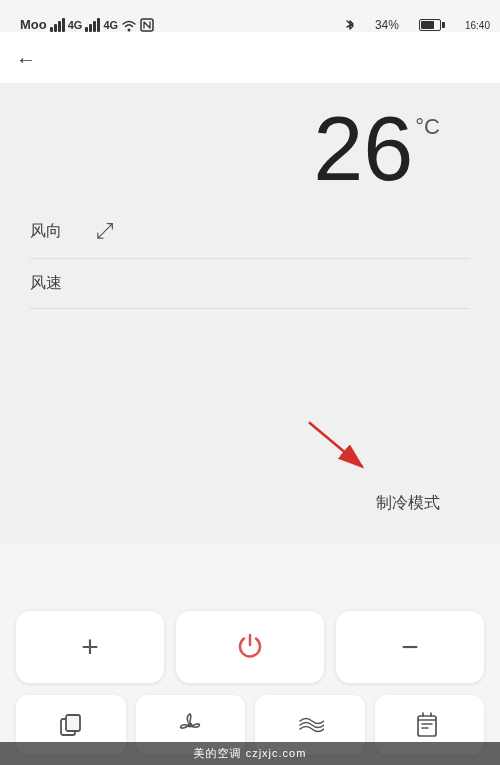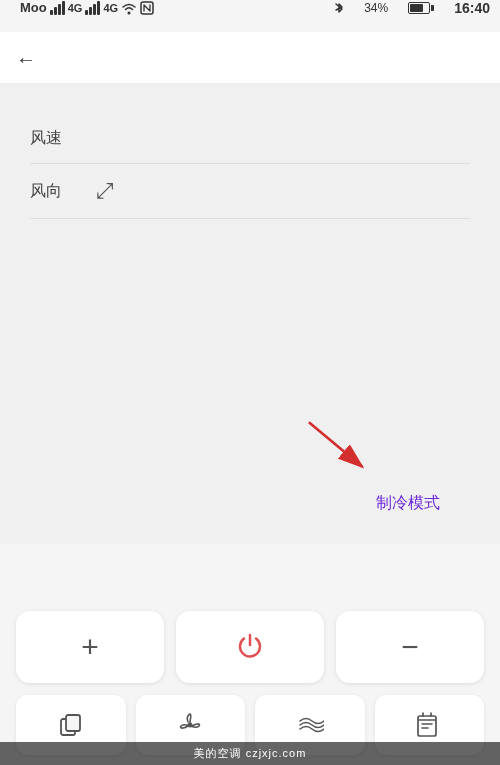--- a/index.html
+++ b/index.html
@@ -11,21 +11,21 @@
       overflow: hidden;
       position: relative;
     }
 
     
     .status-bar {
       width: 100%;
       height: 32px;
       background: #f5f5f5;
       display: flex;
-      align-items: flex-start;
+      align-items: flex-end;
       justify-content: space-between;
       padding: 0 10px 0 20px;
       font-size: 12px;
       color: #333;
     }
     .status-left {
       display: flex;
       align-items: center;
       gap: 3px;
       font-weight: bold;
@@ -139,21 +139,21 @@
       font-size: 18px;
       color: #555;
     }
 
     
     .mode-label {
       position: absolute;
       right: 60px;
       bottom: 30px;
       font-size: 16px;
-      color: #6d28d9;
+      color: #404040;
     }
 
     
     .arrow-container {
       position: absolute;
       right: 145px;
       bottom: 10px;
       width: 80px;
       height: 70px;
       display: flex;
@@ -292,40 +292,44 @@
     <svg width="10" height="14" viewBox="0 0 10 14" fill="none">
       <path d="M2 3 L8 8 L5 11 L5 3 L8 6 L2 9" stroke="#333" stroke-width="1.5" stroke-linecap="round" stroke-linejoin="round"></path>
     </svg>
     <span style="font-size:12px">34%</span>
     <div class="battery-icon">
       <div class="battery-body">
           <div class="battery-fill"></div>
         </div>
       <div class="battery-tip"></div>
     </div>
-    <span style="font-weight:bold;font-size:14px">16:40</span>
+    <span style="font-weight:normal;font-size:10px">16:40</span>
   </div>
 </div>
 
 <div class="top-nav">
   <span class="back-arrow">←</span>
 </div>
 
 <div class="main-content" style="height:460px; position:relative;">
 
+  <div class="temp-section">
+    <span class="temp-value">26</span>
+    <span class="temp-unit">°C</span>
+  </div>
 
   <div class="controls-list">
-
-    <div class="control-row">
-      <span class="control-label">风速</span>
-    </div>
 
     <div class="control-row">
       <span class="control-label">风向</span>
       <span class="wind-icon" style="font-size:22px">⤢</span>
+    </div>
+
+    <div class="control-row">
+      <span class="control-label">风速</span>
     </div>
 
 
   </div>
 
   <div class="mode-label">
     <span>制冷模式</span>
   </div>
 
   <div class="arrow-container" style="right:120px; bottom:60px;">

